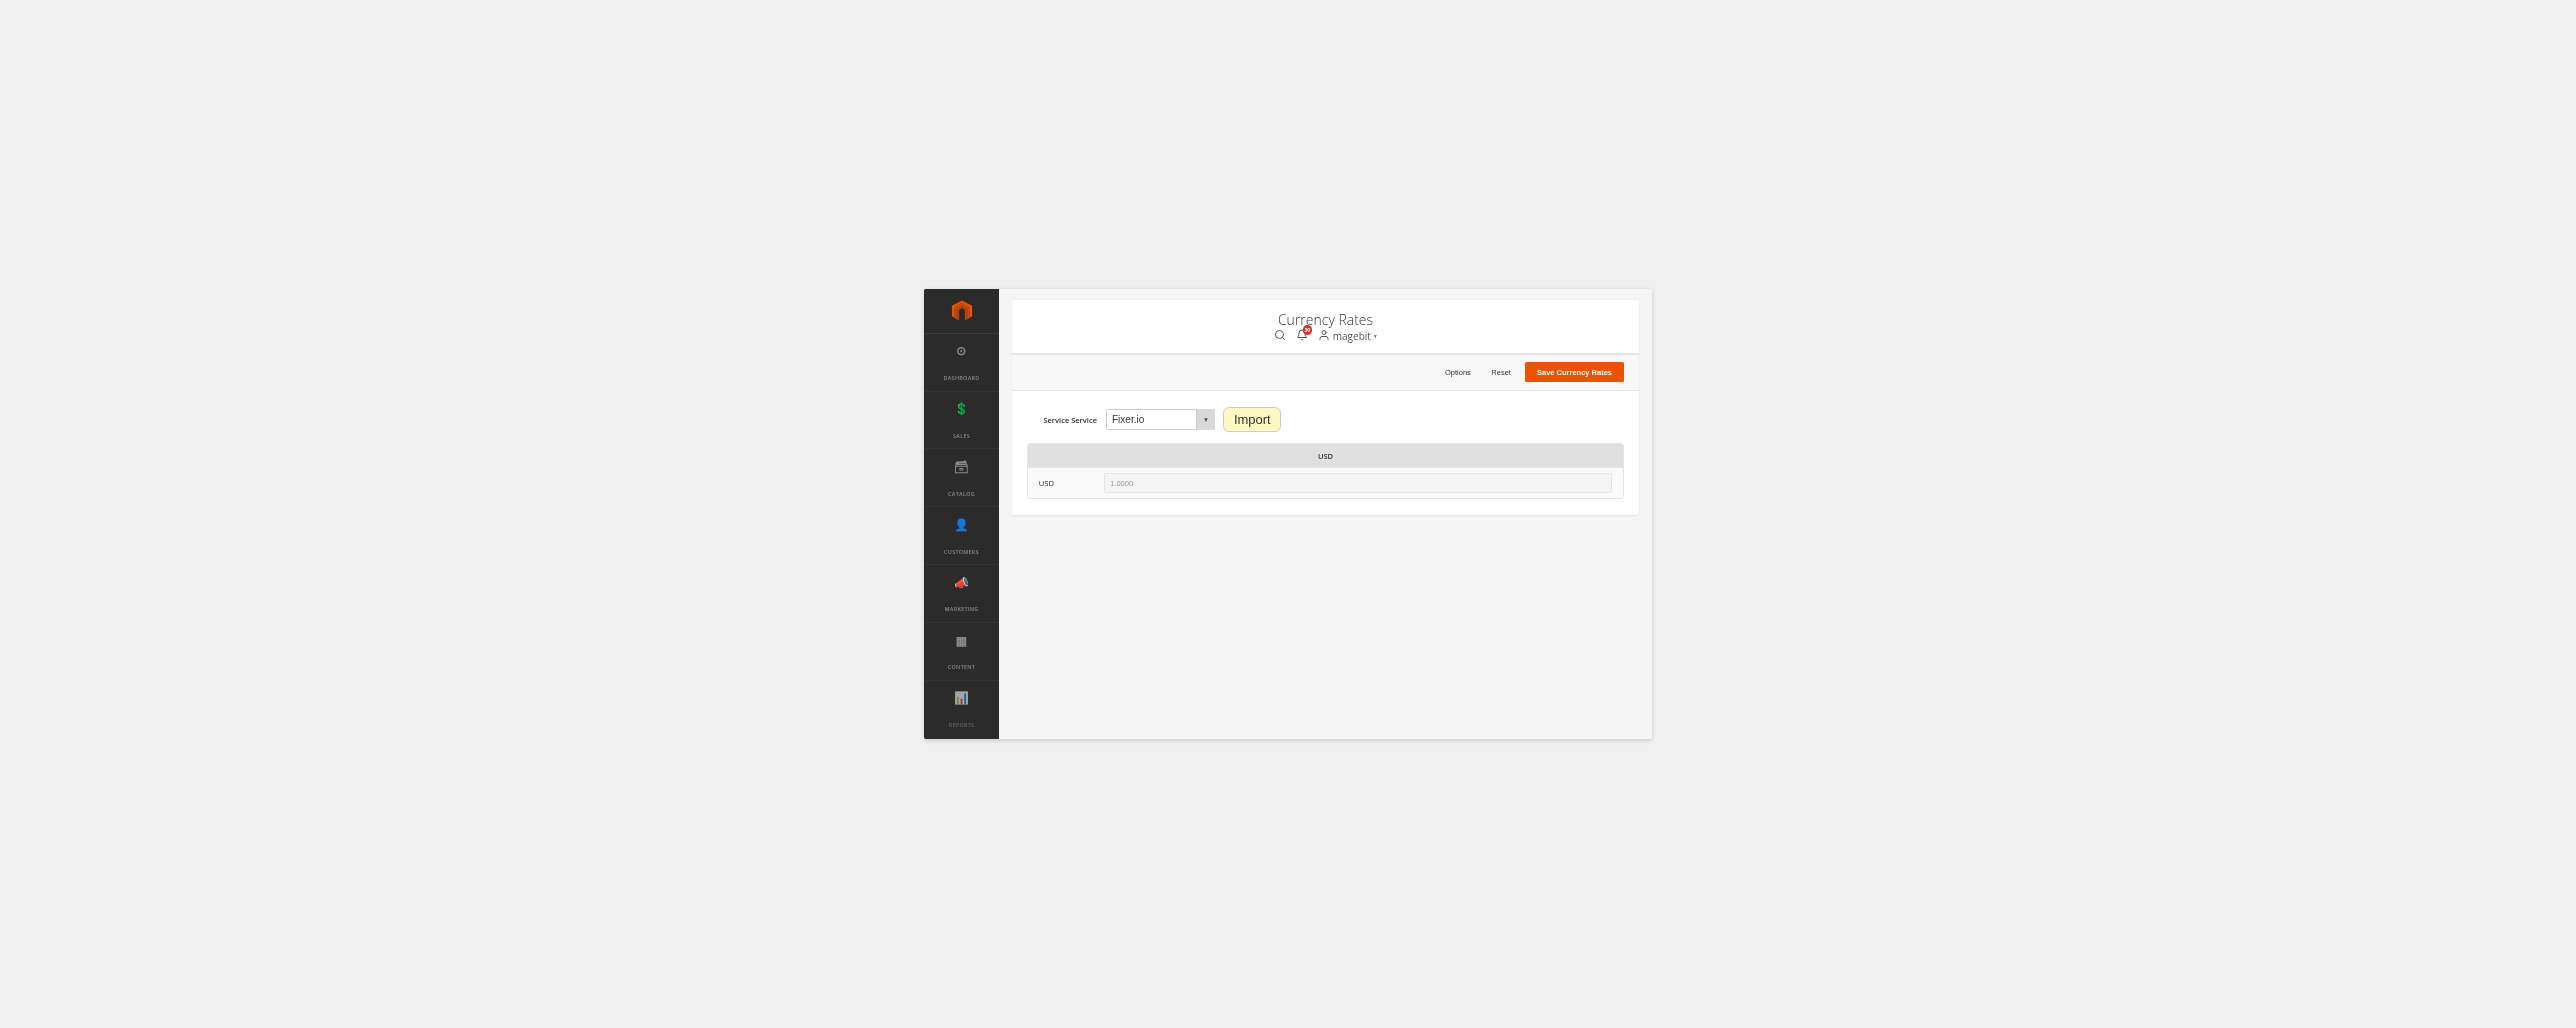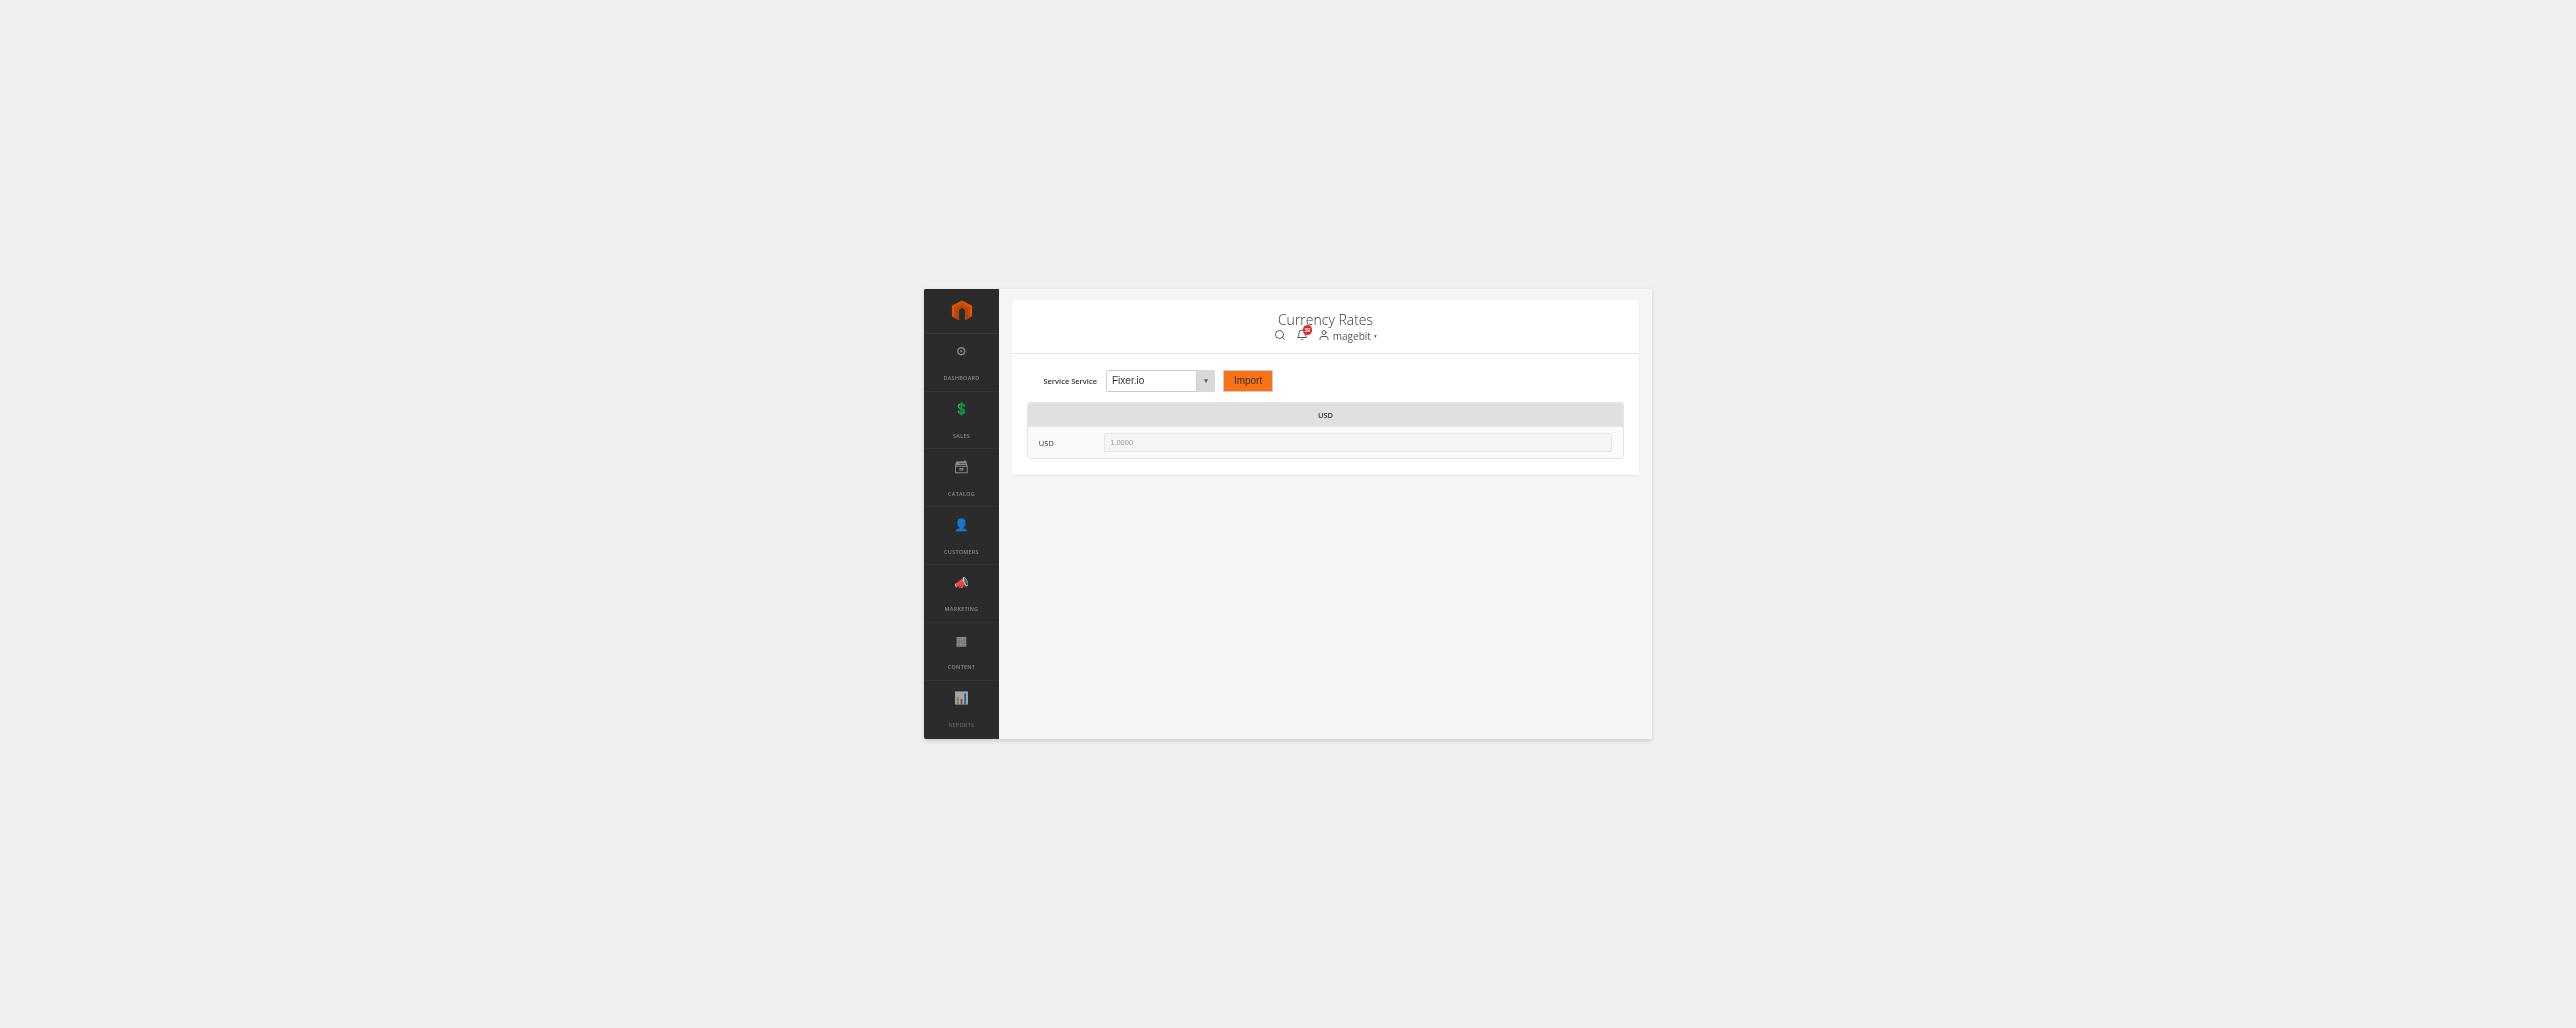--- a/index.html
+++ b/index.html
@@ -242,25 +242,25 @@
       align-items: center;
       justify-content: center;
       border-left: 0.5px solid #ccc;
       border-radius: 0 1.6px 1.6px 0;
       pointer-events: none;
       font-size: 6.5px;
       color: #555;
     }
 
     .btn-import {
-      background: #f97316;
+      background: #fef9c3;
       border: 0.5px solid #ccc;
-      border-radius: 1px;
+      border-radius: 6px;
       padding: 4.3px 9.7px;
-      font-size: 10px;
+      font-size: 13px;
       color: #333;
       cursor: pointer;
       font-weight: 500;
     }
 
     
     .currency-table {
       margin-top: 8.6px;
       border: 0.5px solid #e5e5e5;
       border-radius: 3px;
@@ -389,20 +389,25 @@
               </svg>
             </span>
             <span style="font-size:10px;color:#555;">magebit</span>
             <span class="user-dropdown-arrow">▾</span>
           </div>
         </div>
       </div>
 
       <div class="divider"></div>
 
+      <div class="toolbar">
+        <button class="btn-text">Options</button>
+        <button class="btn-text">Reset</button>
+        <button class="btn-primary">Save Currency Rates</button>
+      </div>
 
       <div class="content-area">
 
         <div class="form-row">
           <label class="form-label">Service Service</label>
           <div class="select-wrapper">
             <select class="form-select">
               <option>Fixer.io</option>
               <option>WebServiceX</option>
               <option>Econoday</option>

